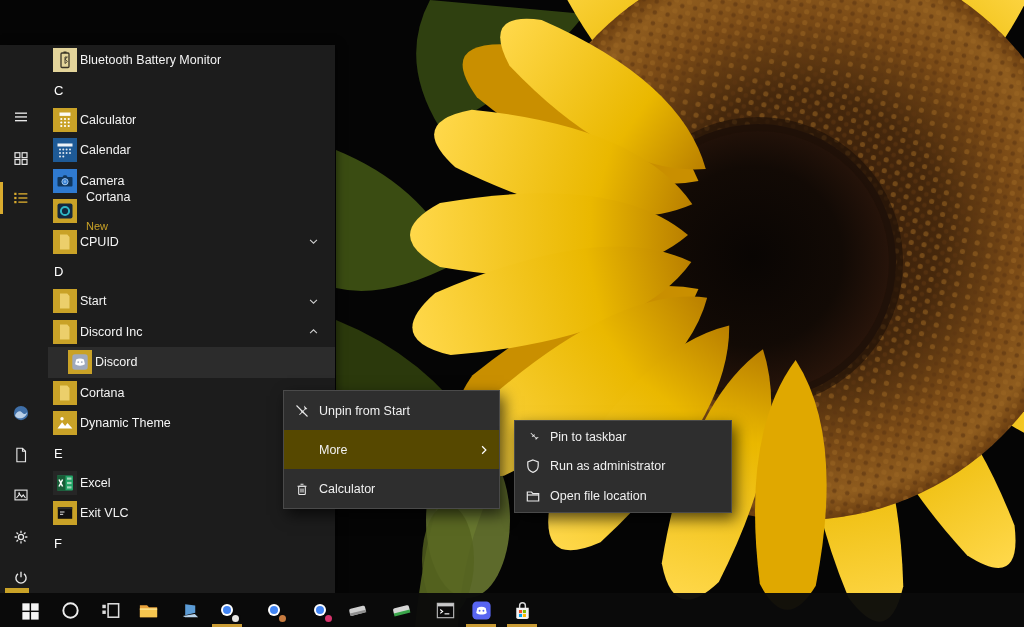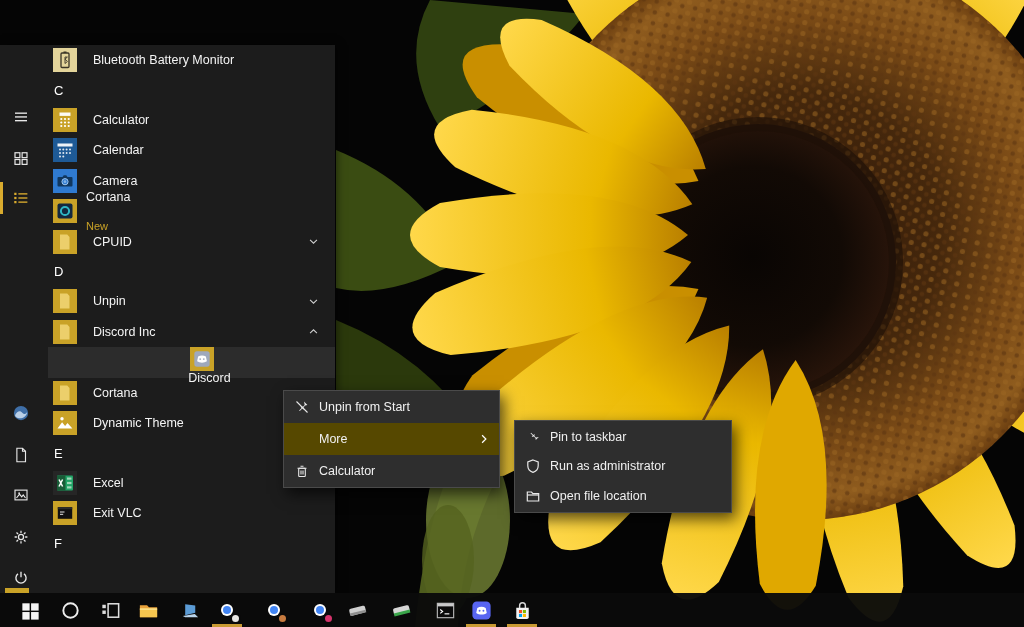--- a/index.html
+++ b/index.html
@@ -14,36 +14,36 @@
     background:rgba(29,29,29,.97);box-shadow:2px 0 8px rgba(0,0,0,.5);}
   #rail{position:absolute;left:0;top:0;width:48px;height:100%;}
   .rail-btn{position:absolute;left:0;width:48px;height:40px;display:flex;
     align-items:center;justify-content:flex-start;padding-left:12px;cursor:pointer;}
   .rail-btn .ic{width:18px;height:18px;display:block;}
   .rail-btn.sel .accentbar{position:absolute;left:0;top:4px;bottom:4px;width:3px;background:#d9ab2e;}
   .ic svg{width:100%;height:100%;display:block;}
   #appList{position:absolute;left:48px;top:0;right:0;bottom:0;overflow:hidden;}
   .row{display:flex;align-items:center;height:30.5px;padding-left:5px;position:relative;cursor:pointer;}
   .row.hl{background:rgba(255,255,255,.07);}
-  .row.indent{padding-left:20px;flex-direction:column;}
+  .row.indent{padding-left:20px;}
   .hdr{height:29px;display:flex;align-items:center;padding-left:6px;font-size:13px;color:#fff;cursor:pointer;}
   .tile{width:24px;height:24px;flex:0 0 24px;}
   .tile svg{width:24px;height:24px;display:block;}
-  .lbl{margin-left:16px;font-size:12.5px;color:#f4f4f4;white-space:nowrap;}
+  .lbl{margin-left:3px;font-size:12.5px;color:#f4f4f4;white-space:nowrap;}
   .sub{font-size:11px;color:#c9a227;line-height:11px;margin-top:17px;}
   .two{display:flex;flex-direction:column;justify-content:center;margin-left:9px;}
   .two .lbl{margin-left:0;line-height:13px;}
   .chev{position:absolute;right:16px;width:11px;height:11px;color:#cfcfcf;}
   .chev svg{width:11px;height:11px;display:block;}
   #sliver{position:absolute;left:5px;bottom:0;width:24px;height:5px;background:#c9a227;}
   
   .menu{position:absolute;background:#2e2e2e;border:1px solid #4a4a4a;
     box-shadow:4px 6px 14px rgba(0,0,0,.65);z-index:30;}
   #ctxmenu{left:283px;top:390px;width:217px;}
-  #ctxmenu .mi{height:32px;}
+  #ctxmenu .mi{height:39px;}
   #submenu{left:514px;top:420px;width:218px;padding:1px 0;}
   #submenu .mi{height:29.5px;}
   .mi{display:flex;align-items:center;position:relative;cursor:pointer;}
   .mi.hl{background:#564800;}
   .mi .mic{width:16px;height:16px;margin-left:10px;flex:0 0 16px;color:#e8e8e8;}
   .mi .mic svg{width:16px;height:16px;display:block;}
   .mi .mlbl{margin-left:9px;font-size:12.5px;color:#f0f0f0;}
   .mi .mchev{position:absolute;right:9px;width:12px;height:12px;color:#fff;}
   .mi .mchev svg{width:12px;height:12px;display:block;}
   
@@ -357,21 +357,21 @@
         <div class="hdr">
           <span>D</span>
         </div>
         <div class="row">
           <span class="tile">
             <svg viewBox="0 0 24 24" xmlns="http://www.w3.org/2000/svg">
               <rect width="24" height="24" fill="#c9a227"></rect>
               <path d="M7 4.5h7.2l2.3 2.6v12.4H7z" fill="#eccf6b"></path>
             </svg>
           </span>
-          <span class="lbl">Unpin</span>
+          <span class="lbl">Start</span>
           <span class="chev">
             <svg viewBox="0 0 16 16" xmlns="http://www.w3.org/2000/svg">
               <path d="M3 5.5l5 5 5-5" fill="none" stroke="currentColor" stroke-width="1.5"></path>
             </svg>
           </span>
         </div>
         <div class="row">
           <span class="tile">
             <svg viewBox="0 0 24 24" xmlns="http://www.w3.org/2000/svg">
               <rect width="24" height="24" fill="#c9a227"></rect>

